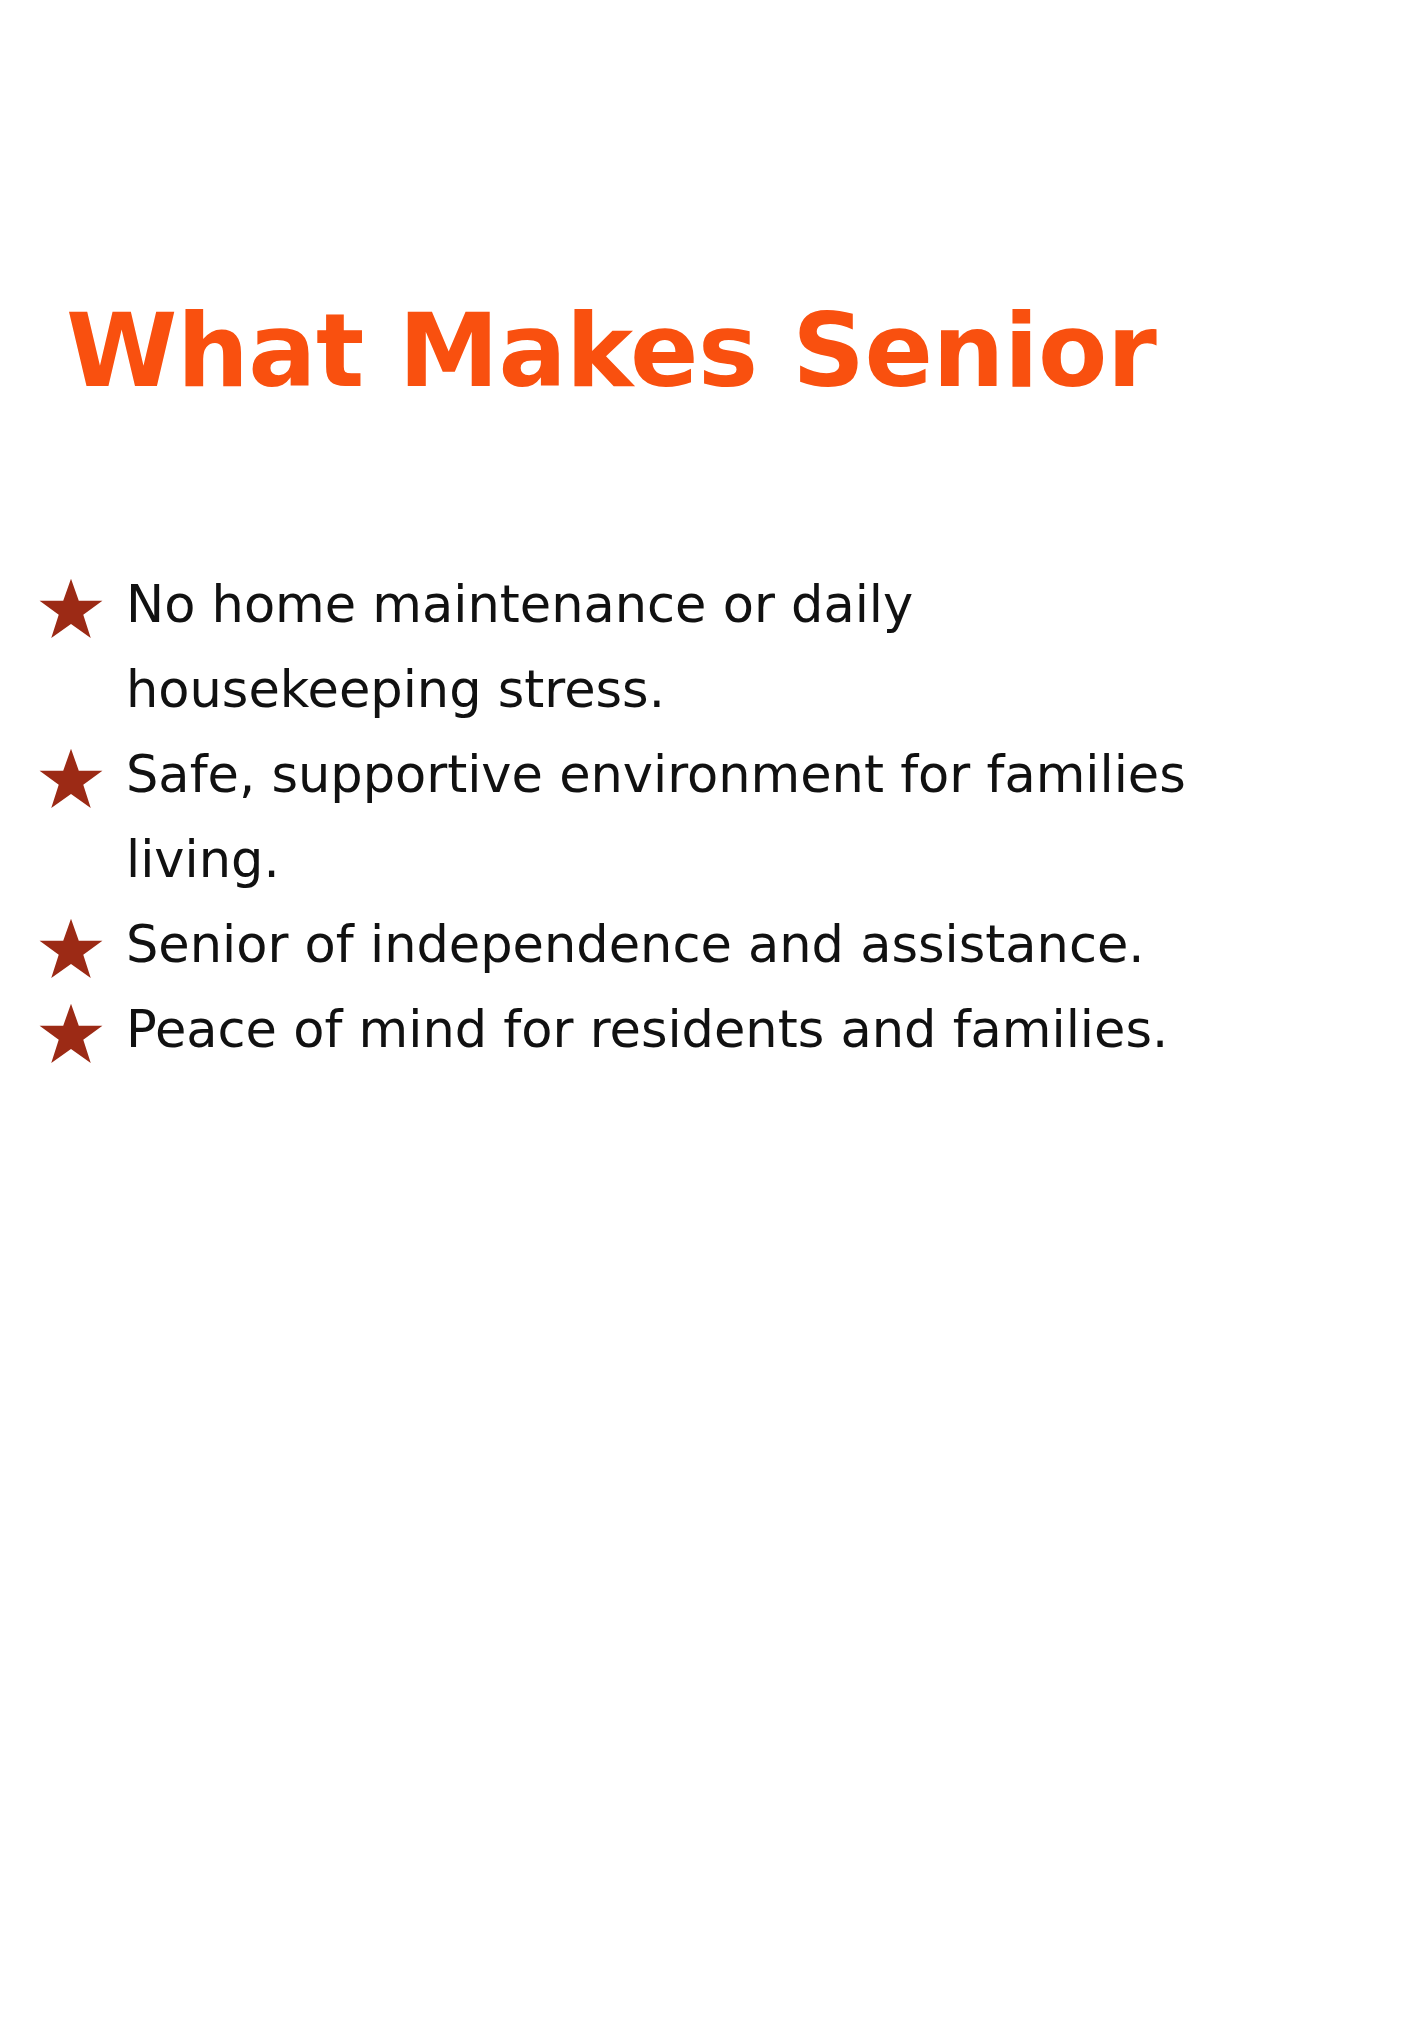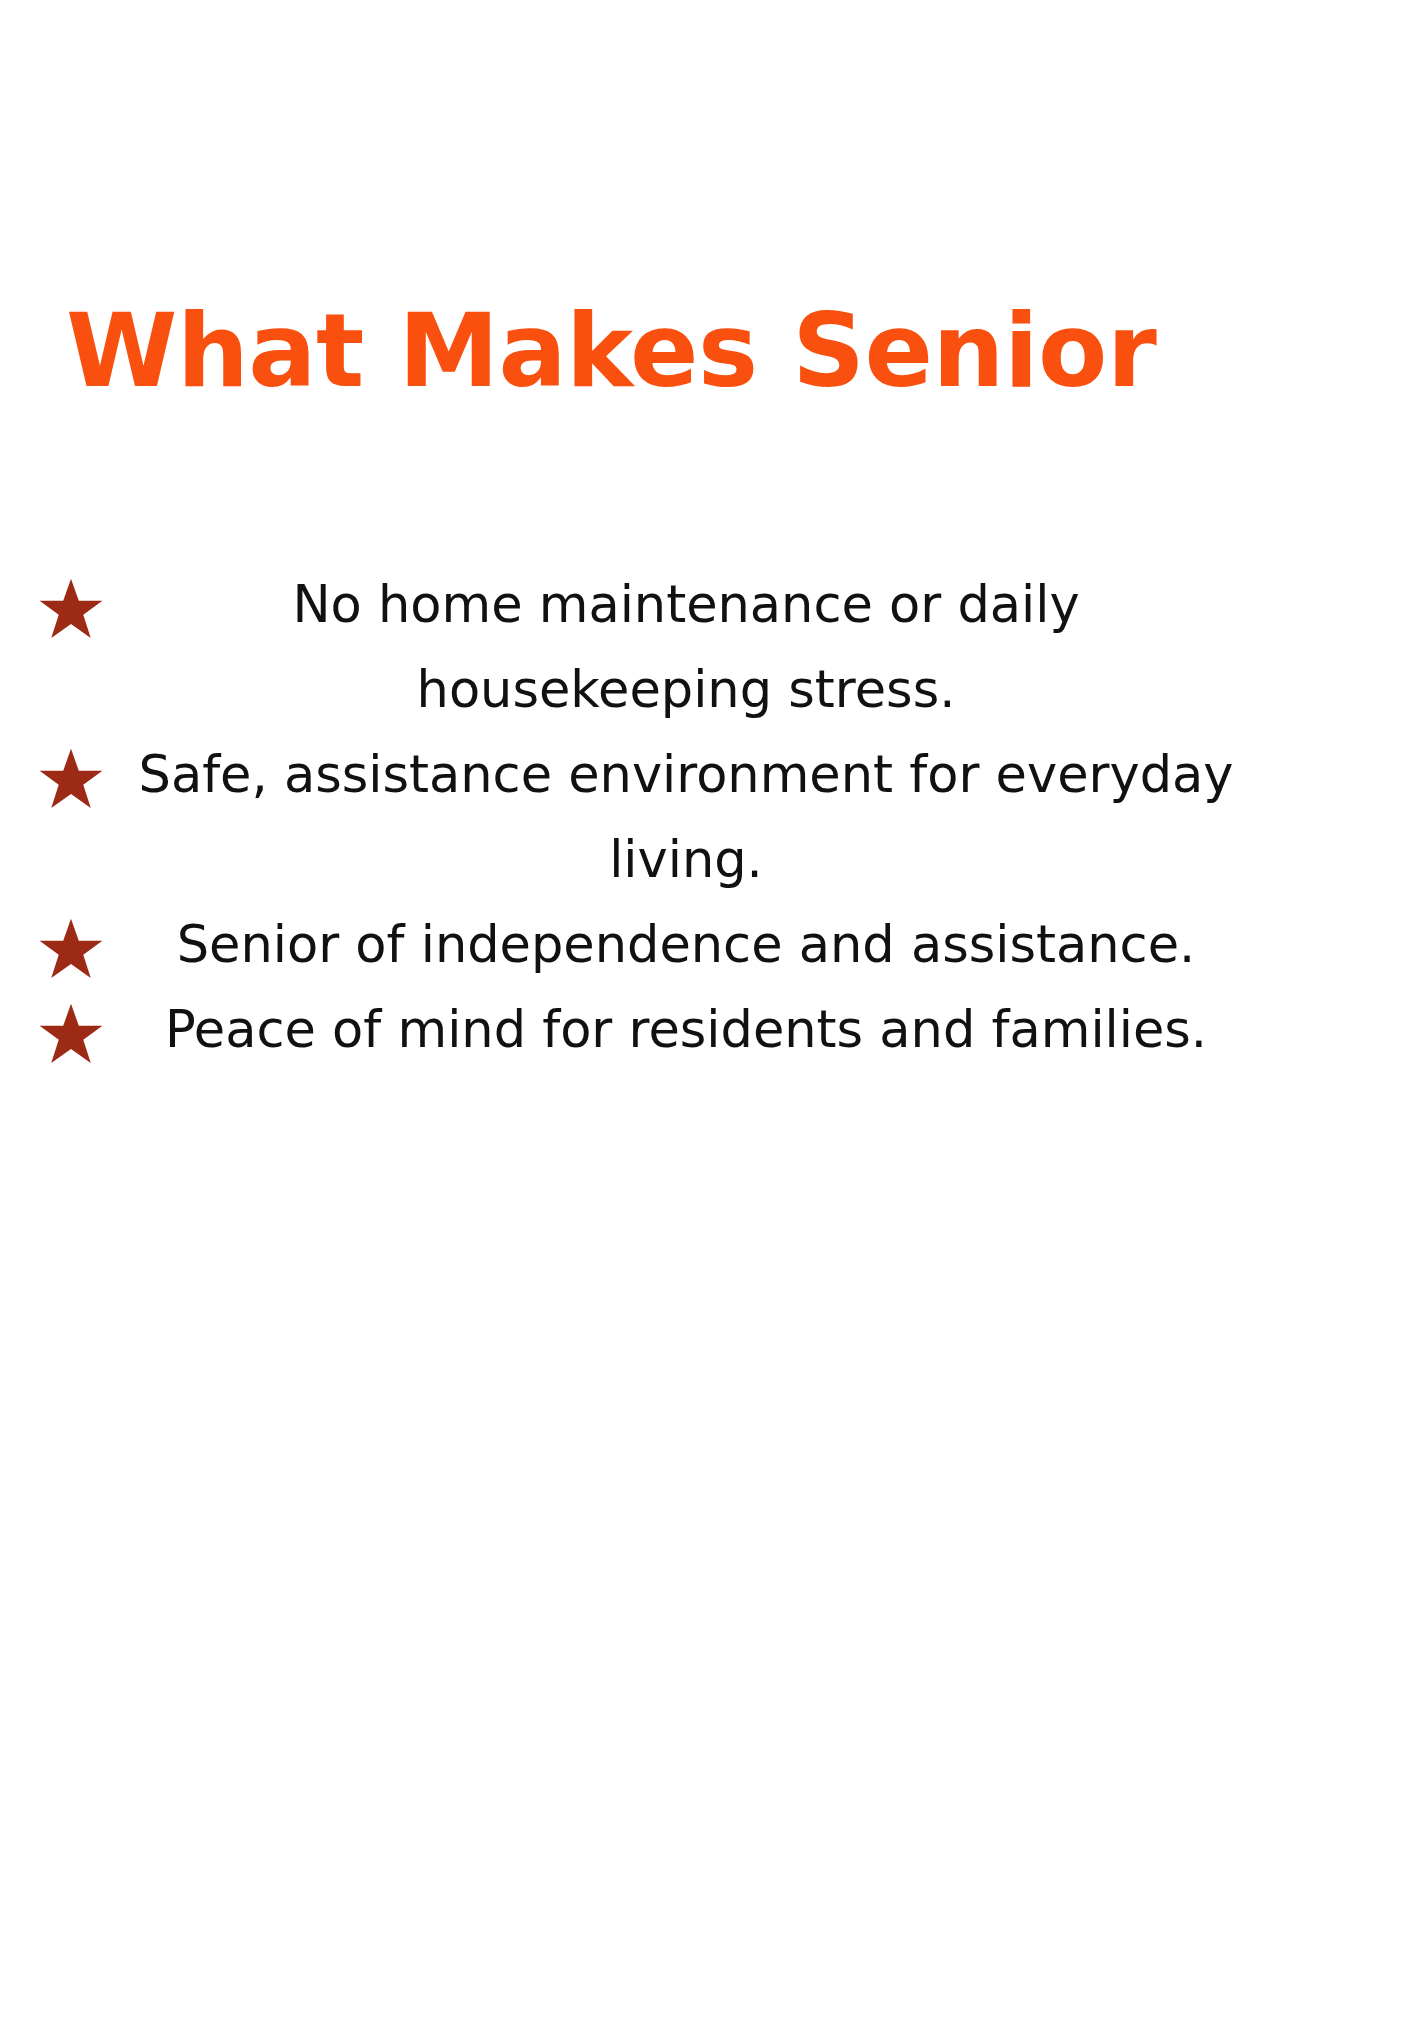--- a/index.html
+++ b/index.html
@@ -67,21 +67,20 @@
     line-height: 85px;
     color: #111111;
     white-space: normal;
   }
 
   .bullet-item .bullet-text {
     display: block;
     width: 1120px;
     white-space: normal;
     word-spacing: 0px;
-    text-align: center;
   }
 
   .star-icon {
     position: absolute;
     left: 2px;
     top: 14px;
     width: 66px;
     height: 66px;
     display: block;
   }
@@ -110,21 +109,21 @@
       </span>
       <span class="bullet-text">No home maintenance or daily housekeeping stress.</span>
     </div>
 
     <div class="bullet-item">
       <span class="star-icon">
         <svg viewBox="0 0 100 96" xmlns="http://www.w3.org/2000/svg" aria-hidden="true">
           <polygon points="50,2 61.8,35.5 97.6,35.5 68.6,56.9 79.9,92 50,70.6 20.1,92 31.4,56.9 2.4,35.5 38.2,35.5" fill="#9c2a15"></polygon>
         </svg>
       </span>
-      <span class="bullet-text">Safe, assistance environment for everyday living.</span>
+      <span class="bullet-text">Safe, supportive environment for families living.</span>
     </div>
 
     <div class="bullet-item">
       <span class="star-icon">
         <svg viewBox="0 0 100 96" xmlns="http://www.w3.org/2000/svg" aria-hidden="true">
           <polygon points="50,2 61.8,35.5 97.6,35.5 68.6,56.9 79.9,92 50,70.6 20.1,92 31.4,56.9 2.4,35.5 38.2,35.5" fill="#9c2a15"></polygon>
         </svg>
       </span>
       <span class="bullet-text">Senior of independence and assistance.</span>
     </div>

